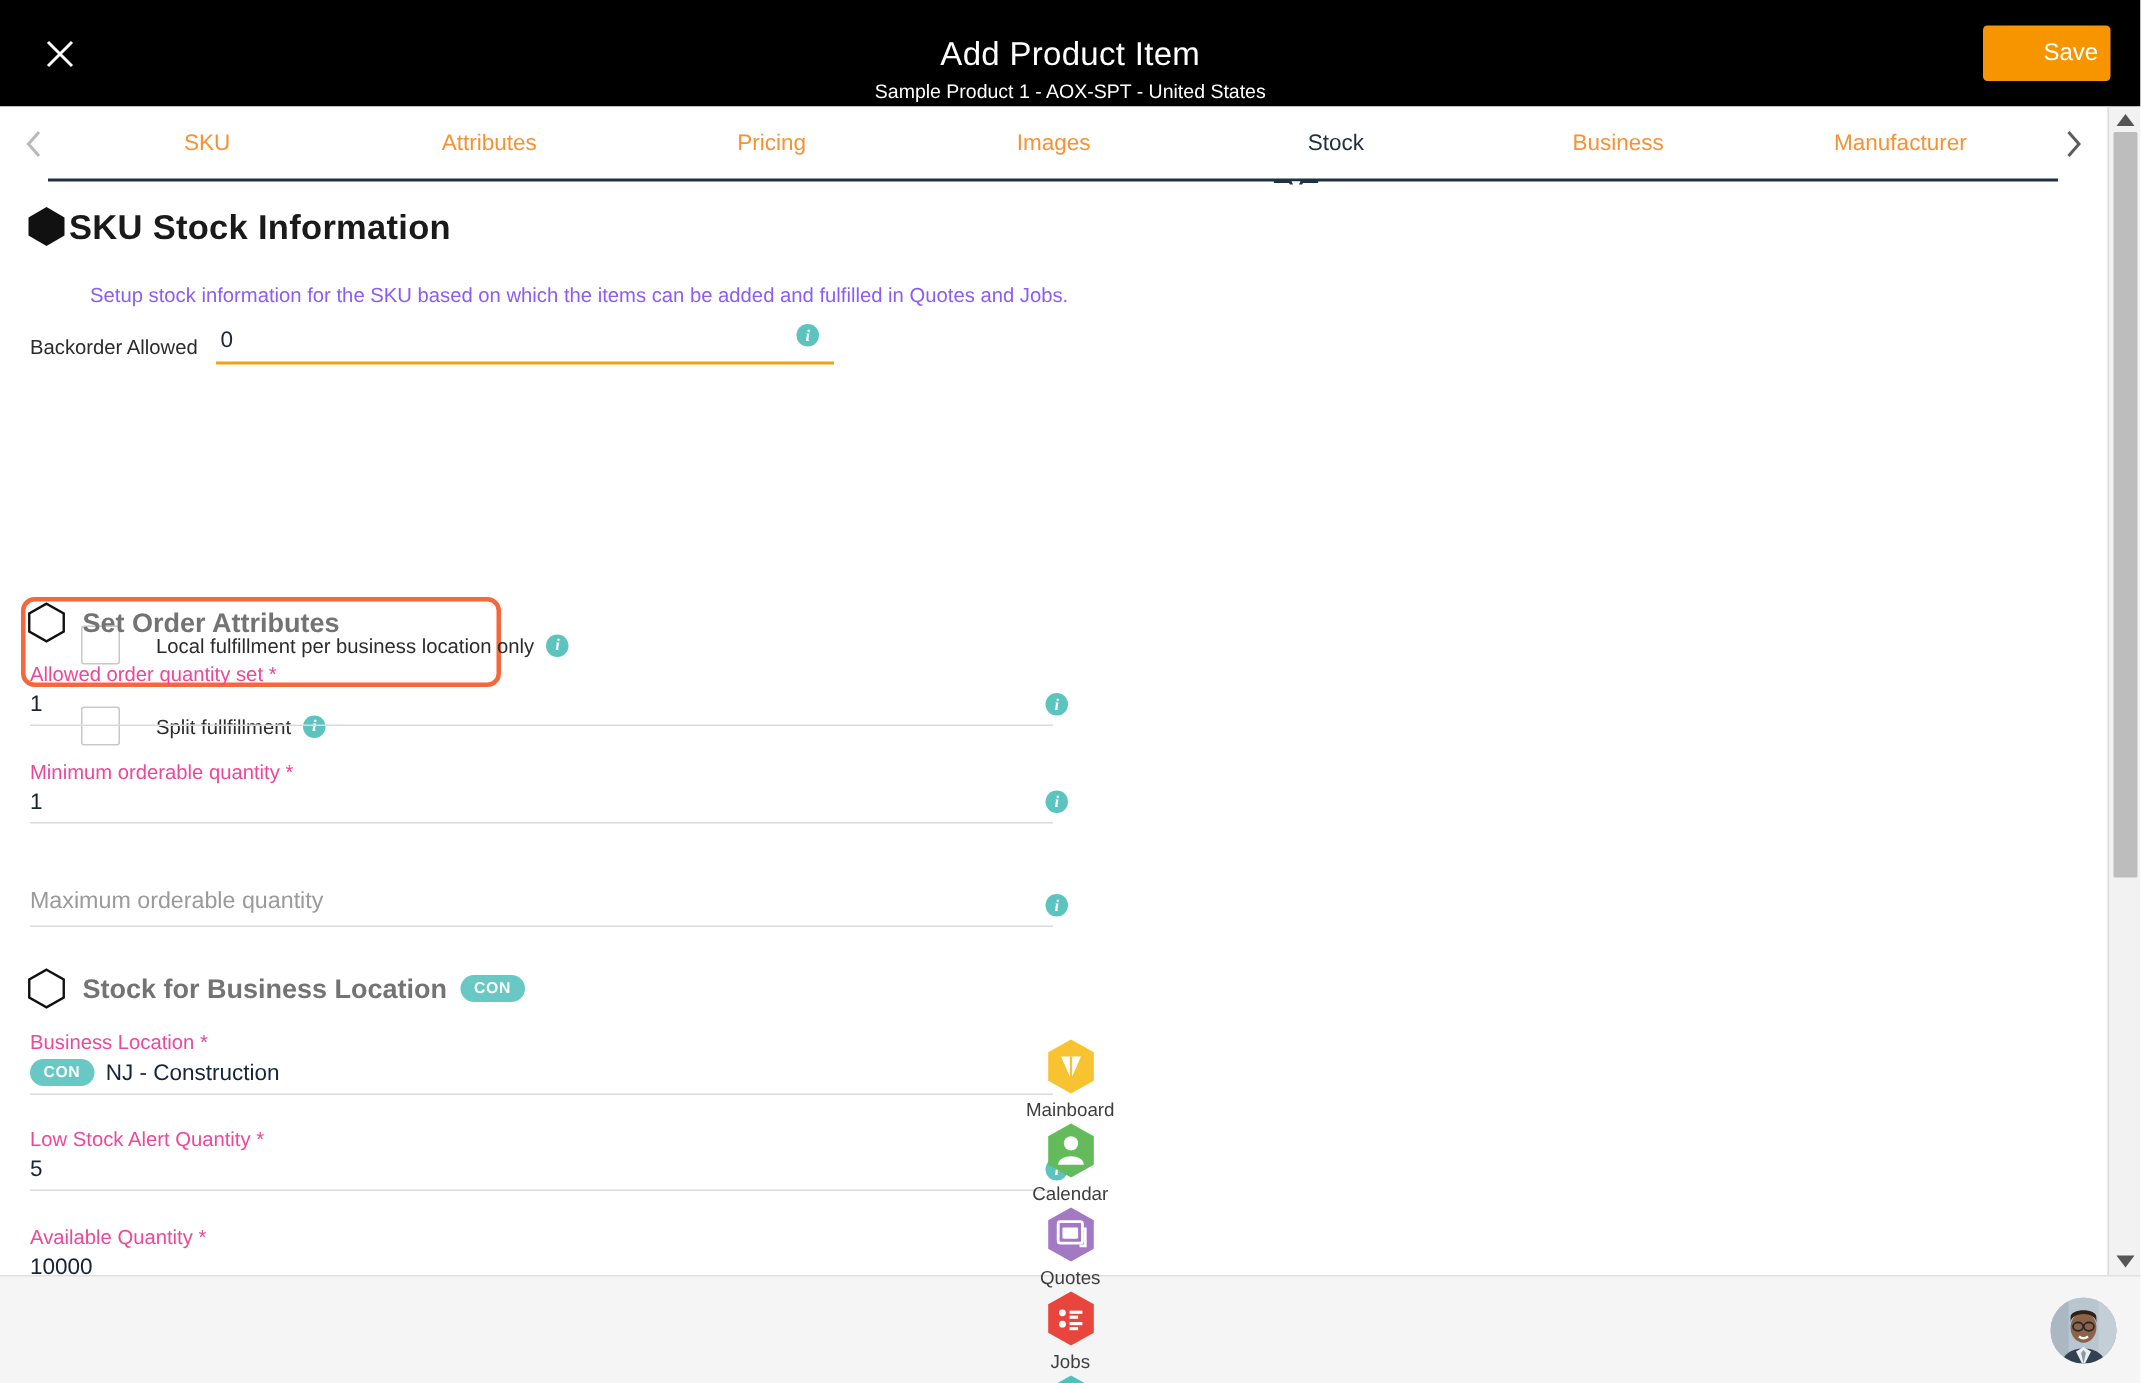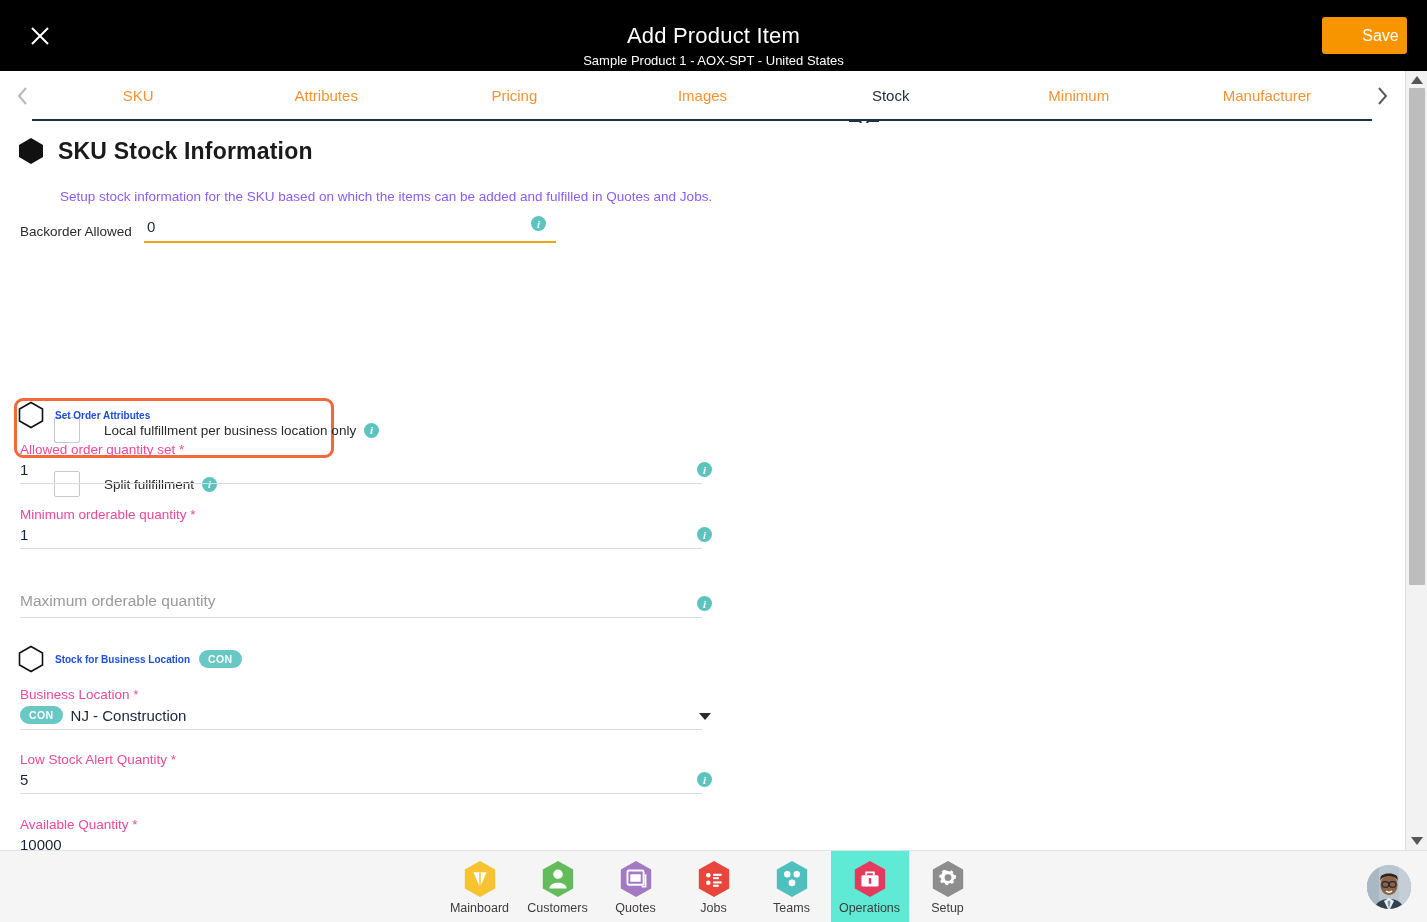--- a/index.html
+++ b/index.html
@@ -70,21 +70,21 @@
     position: absolute; top: 123px; left: 0; width: 1405px; height: 727px;
     background: #fff; overflow: hidden;
   }
 
   .section-head { display: flex; align-items: center; }
   .hex {
     width: 26px; height: 28px; flex: 0 0 auto; display: inline-block;
   }
   .hex svg { display: block; }
   .sku-title {
-    font-size: 23px; font-weight: bold; color: #1a1a1a; margin-left: 14px;
+    font-size: 23px; font-weight: bold; color: #1a1a1a; margin-left: 2px;
     letter-spacing: .2px;
   }
   .sku-desc {
     margin: 14px 0 0 60px; font-size: 13.5px; color: #8b5cf6;
   }
 
   
   .backorder-row {
     position: absolute; left: 20px; top: 95px; display: flex; align-items: flex-end;
   }
@@ -112,21 +112,21 @@
   .cb-row .info-dot { margin-left: 8px; }
 
   .highlight-box {
     position: absolute; left: 14px; top: 275px; width: 320px; height: 60px;
     border: 3px solid #f4683c; border-radius: 9px; pointer-events: none;
   }
   .local-row { position: absolute; left: 18px; top: 294px; }
   .split-row { position: absolute; left: 18px; top: 348px; }
 
   
-  .blk-title { font-size: 10px; font-weight: bold; color: #1d4ed8; margin-left: 11px; }
+  .blk-title { font-size: 18px; font-weight: bold; color: #737373; margin-left: 11px; }
   .hex-outline { width: 26px; height: 28px; flex: 0 0 auto; }
 
   .badge {
     display: inline-flex; align-items: center; justify-content: center;
     background: #68c8c4; color: #ffffff; font-size: 10.5px; font-weight: bold;
     border-radius: 10px; padding: 3px 9px 3px 9px; margin-left: 9px;
     letter-spacing: .4px;
   }
 
   .field {
@@ -164,21 +164,21 @@
   }
   .vscroll .arrow.bottom { position: absolute; bottom: 0; left: 0; }
 
   
   .bottomnav {
     position: absolute; left: 0; bottom: 0; width: 1427px; height: 72px;
     background: #f5f5f5; border-top: 1px solid #e2e2e2;
   }
   .nav-items {
     position: absolute; left: 0; top: 0; width: 1427px; height: 72px;
-    display: flex; align-items: center; justify-content: center; gap: 0px;
+    display: flex; align-items: center; justify-content: center; gap: 0px; flex-direction: column;
   }
   .nav-item {
     width: 78px; height: 72px; display: flex; flex-direction: column;
     align-items: center; justify-content: center; cursor: pointer; gap: 2px;
   }
   .nav-item.active { background: #5eead4; }
   .nav-icon { width: 38px; height: 40px; display: block; }
   .nav-label { font-size: 12.5px; color: #3d3d3d; }
   .avatar {
     position: absolute; right: 16px; top: 14px; width: 44px; height: 44px;
@@ -214,21 +214,21 @@
           <svg width="13" height="20" viewBox="0 0 13 20">
               <path d="M10 2 L3 10 L10 18" stroke="#b9b9b9" stroke-width="2" fill="none"></path>
             </svg>
         </span>
       </div>
       <div class="tab">SKU</div>
       <div class="tab">Attributes</div>
       <div class="tab">Pricing</div>
       <div class="tab">Images</div>
       <div class="tab active">Stock</div>
-      <div class="tab">Minimum</div>
+      <div class="tab">Business</div>
       <div class="tab">Manufacturer</div>
       <div class="tab-arrow right">
         <span>
           <svg width="13" height="20" viewBox="0 0 13 20">
               <path d="M3 2 L10 10 L3 18" stroke="#5c5c5c" stroke-width="2" fill="none"></path>
             </svg>
         </span>
       </div>
     </div>
     <div class="tab-underline"></div>
@@ -355,21 +355,21 @@
         </svg>
         <span class="nav-label">Mainboard</span>
       </div>
 
       <div class="nav-item">
         <svg class="nav-icon" viewBox="0 0 40 42">
           <polygon points="20,2 36,11 36,31 20,40 4,31 4,11" fill="#63bb5c"></polygon>
           <circle cx="20" cy="16" r="5" fill="#ffffff"></circle>
           <path d="M11 31 C11 23 29 23 29 31 Z" fill="#ffffff"></path>
         </svg>
-        <span class="nav-label">Customers</span>
+        <span class="nav-label">Calendar</span>
       </div>
 
       <div class="nav-item">
         <svg class="nav-icon" viewBox="0 0 40 42">
           <polygon points="20,2 36,11 36,31 20,40 4,31 4,11" fill="#a479c4"></polygon>
           <rect x="11" y="12" width="17" height="15" rx="1.5" fill="none" stroke="#ffffff" stroke-width="2"></rect>
           <rect x="14" y="16" width="11" height="8" rx="1" fill="#ffffff"></rect>
           <path d="M26 29 L30 29 L30 16" stroke="#ffffff" stroke-width="2" fill="none"></path>
         </svg>
         <span class="nav-label">Quotes</span>

